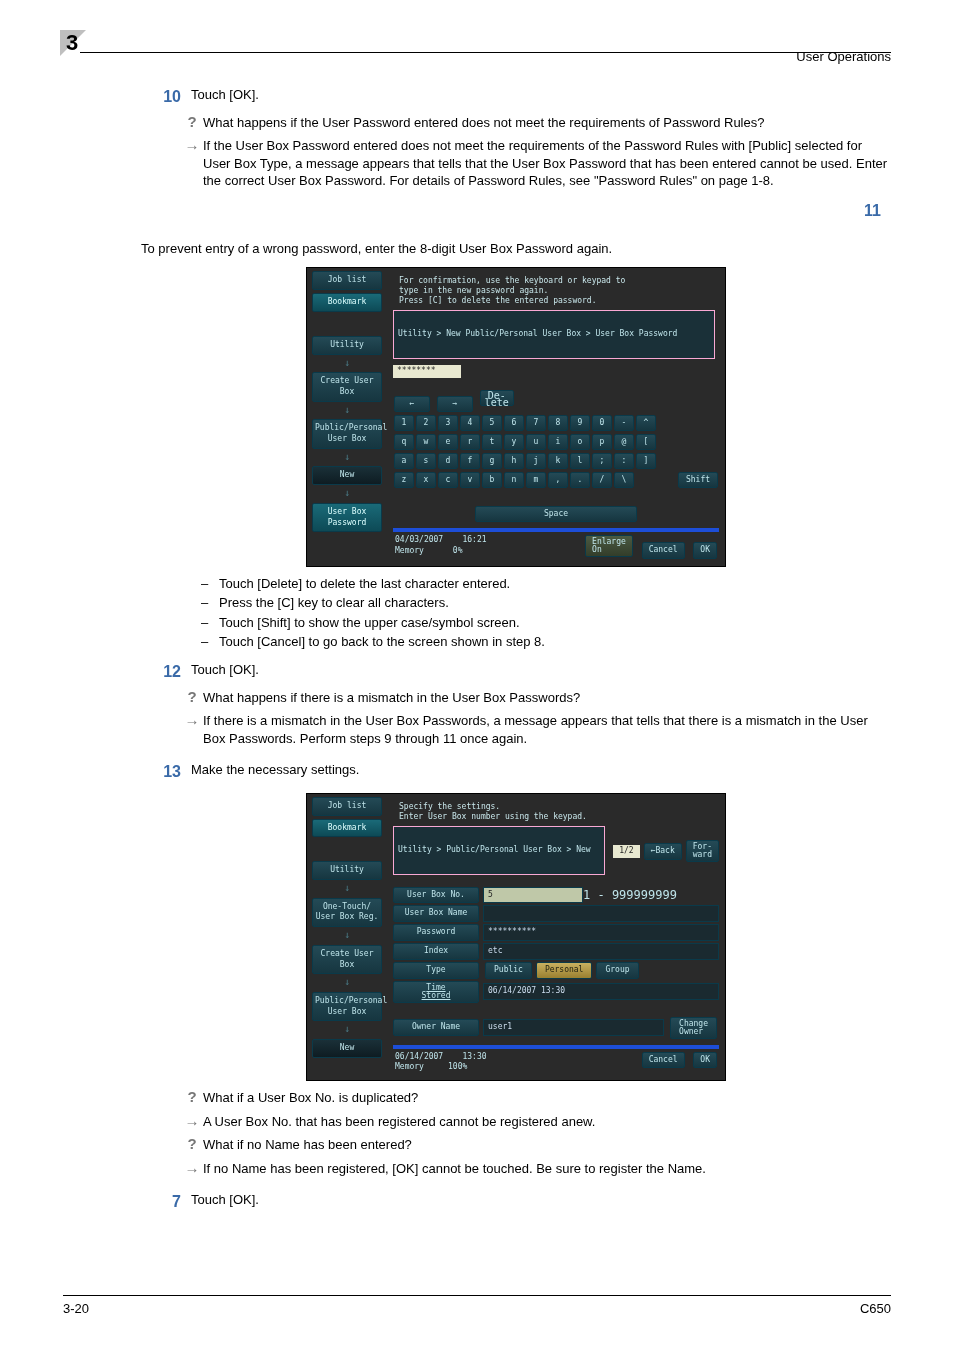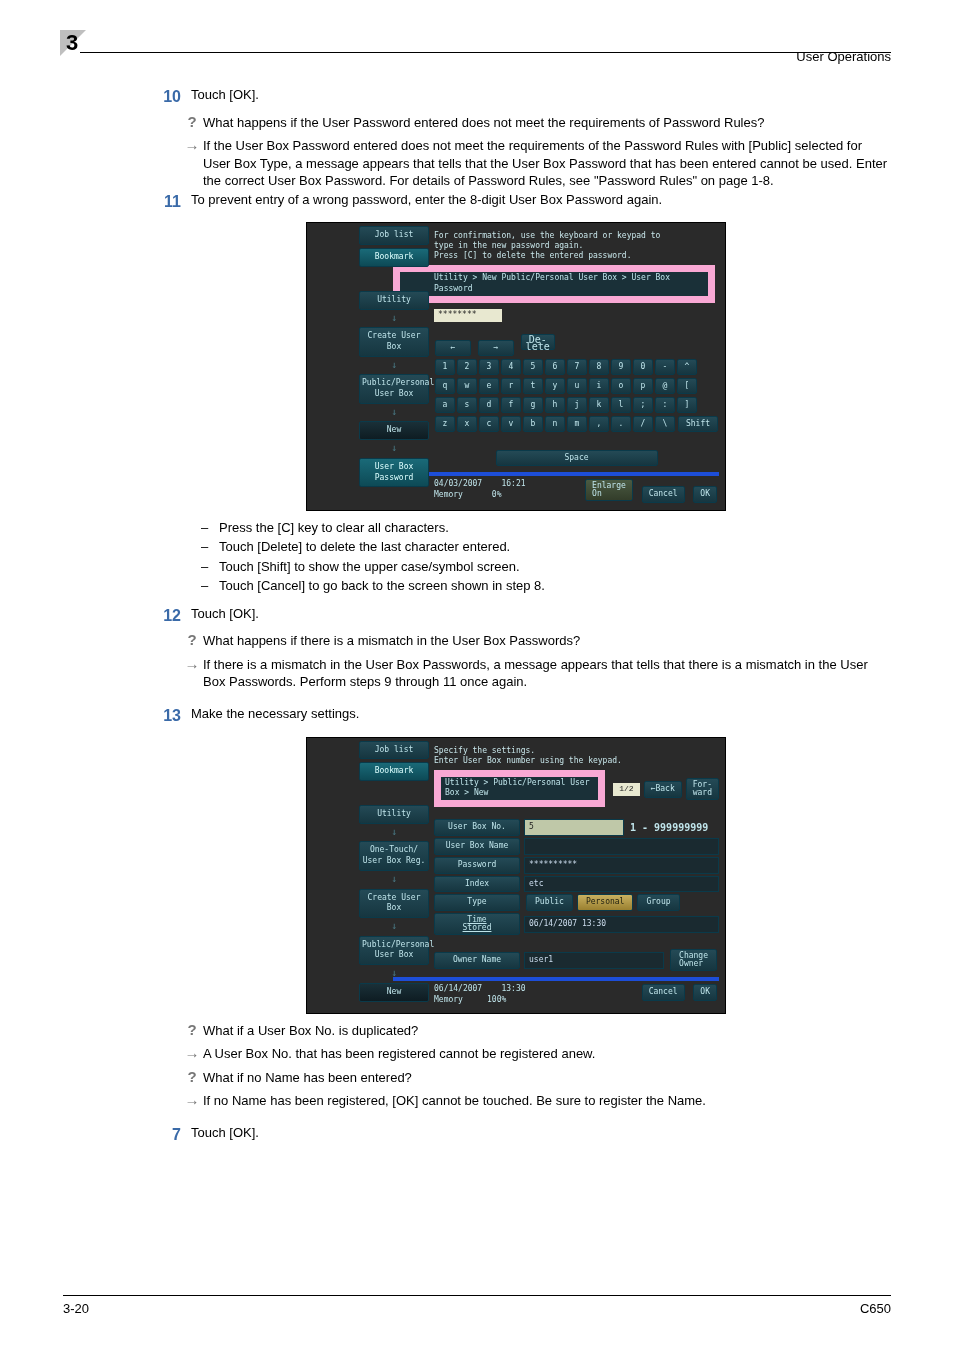--- a/index.html
+++ b/index.html
@@ -14,49 +14,49 @@
   .step-num{flex:0 0 40px;text-align:right;padding-right:10px;color:#3a6aa8;font-weight:bold;font-size:16px;}
   .step-body{flex:1;}
   .note{display:flex;align-items:flex-start;margin-top:6px;margin-left:40px;font-size:13px;}
   .note .ico{flex:0 0 22px;text-align:center;color:#777;font-weight:bold;font-size:15px;line-height:16px;}
   .arrow-ico{color:#3a6aa8;font-size:16px;line-height:16px;}
   .note .txt{flex:1;}
   .bullets{margin:6px 0 0 60px;padding:0;list-style:none;font-size:13px;}
   .bullets li{position:relative;padding-left:18px;margin:2px 0;}
   .bullets li:before{content:"–";position:absolute;left:0;}
   .shot{display:block;margin:10px auto 8px auto;width:418px;border:1px solid #000;background:#2a2a2a;color:#cfe;font-family:"Lucida Console",monospace;font-size:8px;}
-  .shot .side{float:left;width:80px;padding-left:47px;}
+  .shot .side{float:left;width:80px;}
   .shot .main{margin-left:80px;padding:4px 6px;}
   .clr{clear:both;}
   .sbtn{display:block;margin:3px 5px;padding:3px 2px;text-align:center;border:1px solid #0a3a4a;background:linear-gradient(#244a56,#163640);color:#bfe4ea;border-radius:2px;font-size:8px;}
   .sbtn.sel{background:linear-gradient(#1a6a78,#0d4a56);color:#dff;}
   .sbtn.dark{background:linear-gradient(#1a3038,#0e1c22);}
   .side-arrow{text-align:center;color:#4a7a86;font-size:10px;margin:-2px 0 2px 0;}
   .topmsg{padding:4px 6px 2px 6px;color:#c8e6ea;font-size:8px;line-height:10px;}
-  .bread{background:#1a3038;border:7px solid #f9a8d4;padding:1px 4px;margin:2px 4px 4px 0;color:#bfe4ea;font-size:8px;}
+  .bread{background:#1a3038;border:1px solid #f9a8d4;padding:18px 4px;margin:2px 4px 4px 0;color:#bfe4ea;font-size:8px;}
   .field{display:inline-block;background:#e8e8d0;color:#222;padding:1px 4px;margin:2px 0;font-size:8px;min-width:60px;}
   .krow{margin:3px 0;white-space:nowrap;}
   .key{display:inline-block;width:18px;height:14px;line-height:14px;text-align:center;margin:0 1px;border:1px solid #0a3a4a;background:linear-gradient(#244a56,#163640);color:#bfe4ea;font-size:8px;border-radius:2px;}
   .key.wide{width:34px;}
   .key.del{width:32px;font-size:10px;line-height:7px;padding-top:1px;height:13px;}
   .key.space{width:160px;}
   .key.shift{width:38px;float:right;}
   .bbar{margin-top:6px;border-top:4px solid #1d4ed8;padding:3px 2px 3px 2px;font-size:8px;color:#bfe4ea;}
   .bbar .l{float:left;}
   .bbar .r{float:right;}
   .bbtn{display:inline-block;padding:2px 6px;border:1px solid #0a3a4a;background:linear-gradient(#244a56,#163640);color:#bfe4ea;border-radius:2px;margin-left:4px;font-size:8px;}
   .bbtn.enl{background:linear-gradient(#4a5a42,#333d2a);}
   .formrow{margin:2px 0;display:flex;align-items:center;}
   .flabel{flex:0 0 78px;display:inline-block;padding:2px 3px;text-align:center;border:1px solid #0a3a4a;background:linear-gradient(#244a56,#163640);color:#bfe4ea;border-radius:2px;font-size:8px;margin-right:4px;}
   .fval{flex:1;display:inline-block;background:#1a2a30;border:1px solid #0a3a4a;color:#cde;padding:2px 4px;font-size:8px;}
   .fval.light{background:#bfc8a8;color:#222;}
   .tbtn{display:inline-block;padding:2px 8px;border:1px solid #0a3a4a;background:linear-gradient(#244a56,#163640);color:#bfe4ea;border-radius:2px;margin:0 2px;font-size:8px;}
   .tbtn.sel{background:linear-gradient(#c8b060,#9a8030);color:#221;}
-  .range{color:#bfe4ea;font-size:10px;margin-left:6px;font-weight:bold;}
-  .pg{display:inline-block;background:#e8e8d0;color:#222;padding:1px 6px;font-size:8px;margin-left:4px;font-family:Liberation Mono, monospace;}
+  .range{color:#bfe4ea;font-size:12px;}
+  .pg{display:inline-block;background:#e8e8d0;color:#222;padding:1px 6px;font-size:8px;margin-left:4px;}
   .footer{position:absolute;left:63px;right:63px;bottom:32px;border-top:1px solid #000;padding-top:4px;font-size:13px;}
   .footer .l{float:left;}
   .footer .r{float:right;}
 </style>
 </head>
 <body>
 
 <div class="page">
   <div class="corner">
     <div class="tri"></div>
@@ -73,21 +73,21 @@
     </div>
     <div class="note">
       <div class="ico">?</div>
       <div class="txt">What happens if the User Password entered does not meet the requirements of Password Rules?</div>
     </div>
     <div class="note">
       <div class="ico arrow-ico">→</div>
       <div class="txt">If the User Box Password entered does not meet the requirements of the Password Rules with [Public] selected for User Box Type, a message appears that tells that the User Box Password that has been entered cannot be used. Enter the correct User Box Password. For details of Password Rules, see "Password Rules" on page 1-8.</div>
     </div>
 
-    <div class="step" style="margin-top:1px;">
+    <div class="step" style="margin-top:10px;flex-direction:column;">
       <div class="step-num">11</div>
       <div class="step-body">To prevent entry of a wrong password, enter the 8-digit User Box Password again.</div>
     </div>
 
     <div class="shot">
       <div class="side">
         <span class="sbtn">Job list</span>
         <span class="sbtn sel">Bookmark</span>
         <div style="height:18px;"></div>
         <span class="sbtn">Utility</span>
@@ -137,22 +137,22 @@
             <span class="bbtn">Cancel</span>
             <span class="bbtn">OK</span>
           </span>
           <div class="clr"></div>
         </div>
       </div>
       <div class="clr"></div>
     </div>
 
     <ul class="bullets">
+      <li>Touch [Delete] to delete the last character entered.</li>
       <li>Press the [C] key to clear all characters.</li>
-      <li>Touch [Delete] to delete the last character entered.</li>
       <li>Touch [Shift] to show the upper case/symbol screen.</li>
       <li>Touch [Cancel] to go back to the screen shown in step 8.</li>
     </ul>
 
     <div class="step" style="margin-top:10px;">
       <div class="step-num">12</div>
       <div class="step-body">Touch [OK].</div>
     </div>
     <div class="note">
       <div class="ico">?</div>

